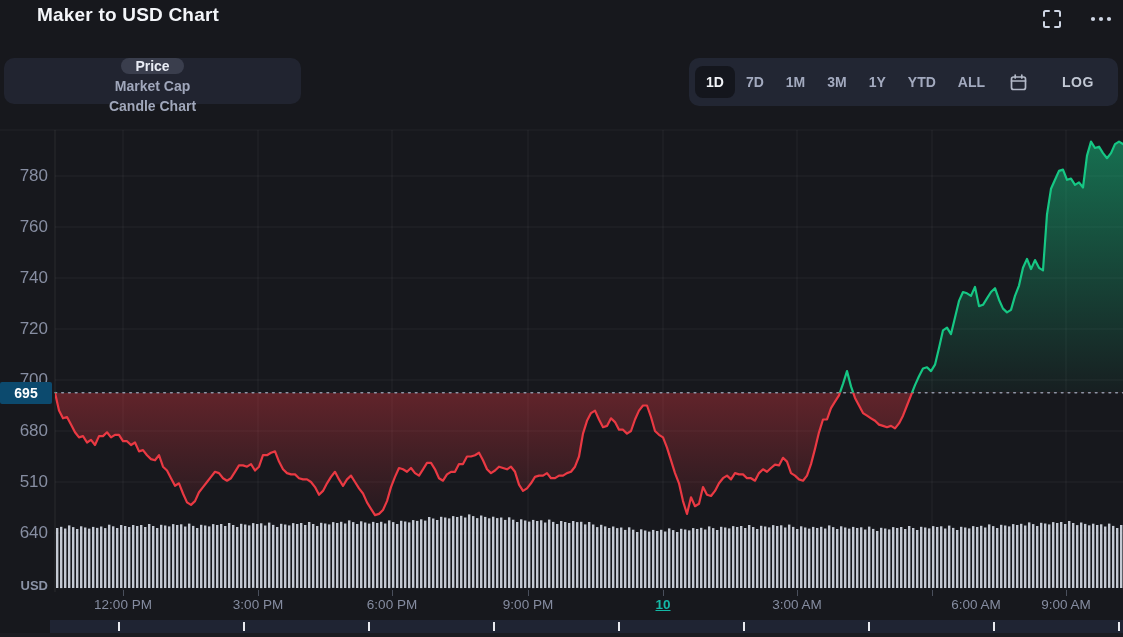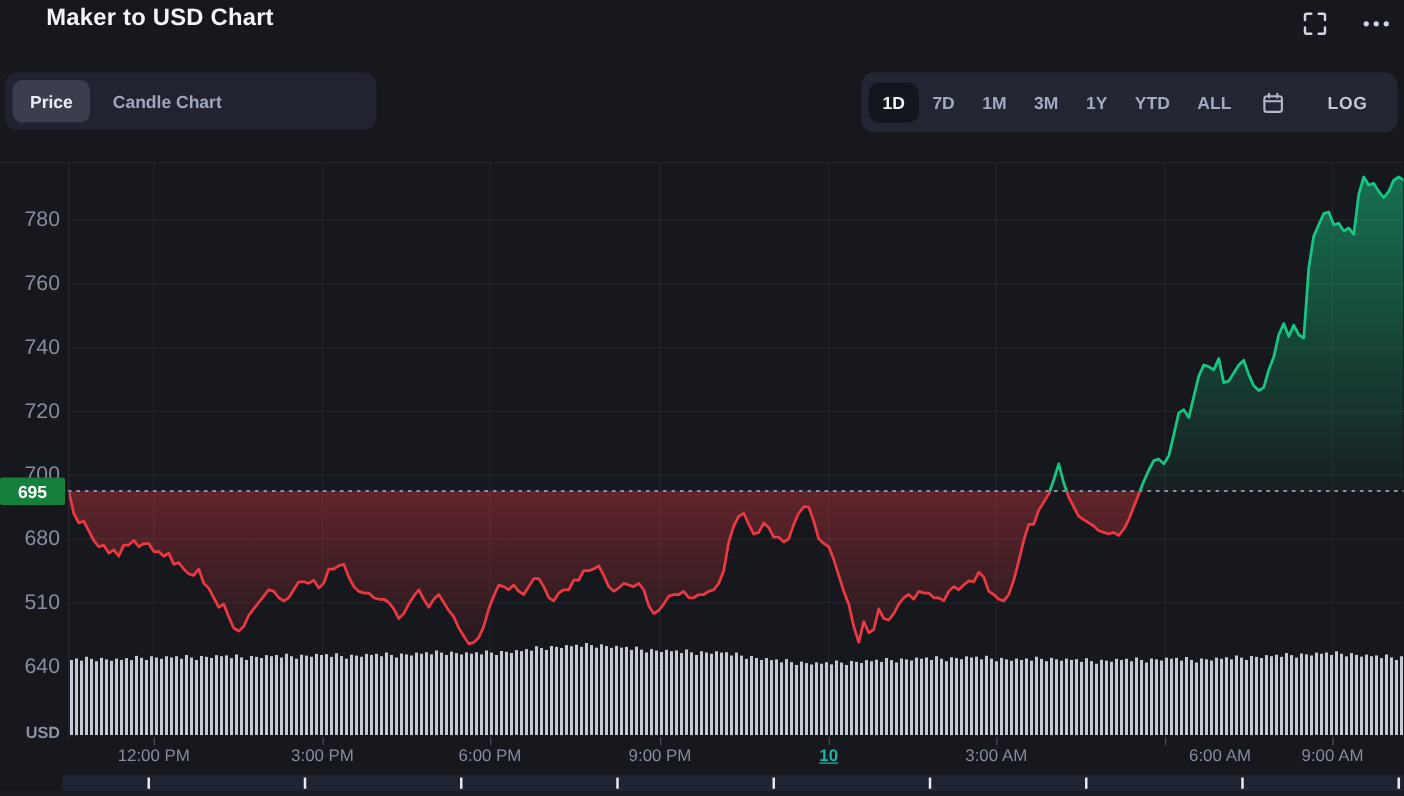--- a/index.html
+++ b/index.html
@@ -6,41 +6,41 @@
   body{font-family:"Liberation Sans", sans-serif; -webkit-font-smoothing:antialiased;}
   .stage{position:relative;width:1123px;height:637px;background:#17181d;overflow:hidden;}
 
   
   .title{position:absolute;left:8px;top:4px;font-size:19px;font-weight:700;color:#f3f5f9;letter-spacing:.2px;margin-left:29px;}
   .win-icons{position:absolute;right:10px;top:8px;display:flex;align-items:center;gap:26px;color:#cfd6e4;}
   .win-icons svg{display:block;cursor:pointer;}
 
   
   .tabbar{position:absolute;left:4px;top:58px;height:46px;width:297px;background:#212430;border-radius:10px;
-          display:flex;align-items:center;padding:0 6px;box-sizing:border-box;gap:4px;}
+          display:flex;align-items:center;padding:0 6px;box-sizing:border-box;gap:4px;flex-direction:column;}
   .tab{height:34px;display:flex;align-items:center;padding:0 14px;border-radius:8px;font-size:14px;font-weight:700;
        color:#a0a7bb;cursor:pointer;white-space:nowrap;}
   .tab.active{background:#3a3e4d;color:#e8ecf4;}
 
   
   .rangebar{position:absolute;left:689px;top:58px;height:48px;width:429px;background:#222633;border-radius:10px;
             display:flex;align-items:center;padding:0 6px;box-sizing:border-box;}
   .range{height:32px;display:flex;align-items:center;justify-content:center;padding:0 11px;border-radius:8px;
          font-size:14px;font-weight:700;color:#a3aabf;cursor:pointer;}
   .range.active{background:#14161d;color:#f2f4f8;}
   .range.cal{padding:0 13px;}
   .range.log{margin-left:10px;color:#c2c8d4;letter-spacing:.5px;}
 
   
   .ylabel{position:absolute;width:42px;text-align:right;font-size:17px;color:#878ea2;transform:translateY(-50%);}
   .usd-label{position:absolute;left:6px;top:578px;width:42px;text-align:right;font-size:13px;font-weight:700;color:#8b93a7;}
   .xlabel{position:absolute;top:597px;transform:translateX(-50%);font-size:13.5px;color:#858ca0;white-space:nowrap;}
   .xlabel.em{color:#14b8a6;font-weight:700;text-decoration:underline;}
   .xtick{position:absolute;top:590px;width:1px;height:6px;background:#4a4f5c;}
-  .badge{position:absolute;left:0;top:382px;width:52px;height:22px;background:#15803d;border-radius:2px;
+  .badge{position:absolute;left:0;top:382px;width:52px;height:22px;background:#0c4a6e;border-radius:2px;
          display:flex;align-items:center;justify-content:center;font-size:14px;font-weight:700;color:#ffffff;}
   .watermark{position:absolute;left:922px;top:440px;display:flex;align-items:center;gap:9px;opacity:.85;}
   .watermark .wm-text{font-size:21px;font-weight:600;color:#ccd0da;letter-spacing:.2px;}
 
   
   .navigator{position:absolute;left:50px;top:620px;width:1073px;height:13px;background:#1f2433;}
   .nav-tick{position:absolute;top:2px;width:2px;height:9px;background:#e8eaf0;}
   .footer-band{position:absolute;left:0;top:633px;width:1123px;height:4px;background:#1b1c21;}
 
   svg#chart-svg{position:absolute;left:0;top:0;}
@@ -373,20 +373,21 @@
       <svg width="24" height="22" viewBox="0 0 24 22" fill="#cfd6e4">
         <circle cx="4" cy="11" r="2.1"></circle>
           <circle cx="12" cy="11" r="2.1"></circle>
           <circle cx="20" cy="11" r="2.1"></circle>
       </svg>
     </span>
   </div>
 
   <div class="tabbar">
     <div class="tab active">Price</div>
+    <div class="tab">Market Cap</div>
     <div class="tab">Candle Chart</div>
   </div>
 
   <div class="rangebar">
     <div class="range active">1D</div>
     <div class="range">7D</div>
     <div class="range">1M</div>
     <div class="range">3M</div>
     <div class="range">1Y</div>
     <div class="range">YTD</div>

